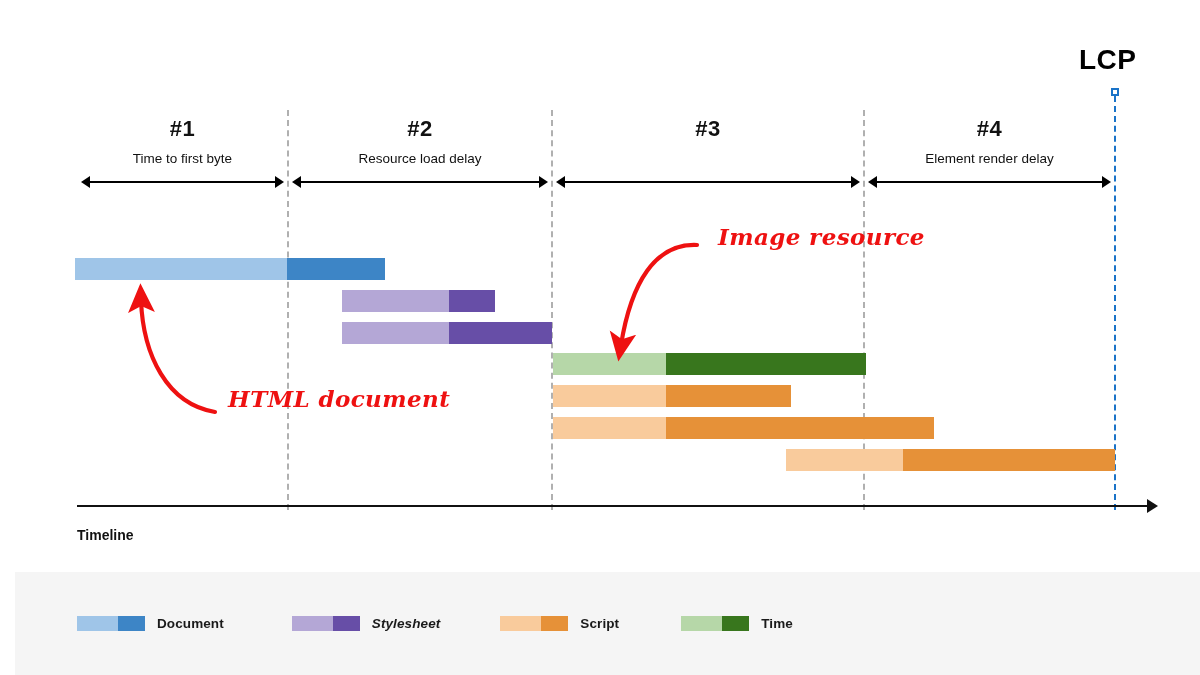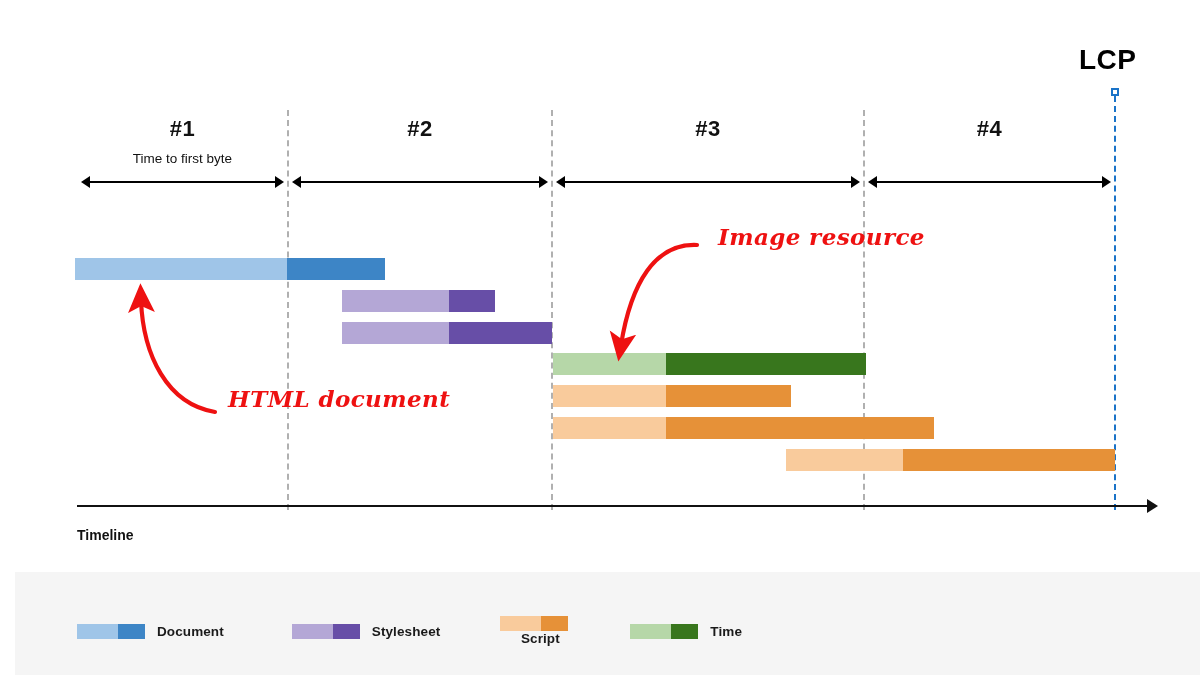--- a/index.html
+++ b/index.html
@@ -111,36 +111,38 @@
         <div class="phase-num">#1</div>
         <div class="phase-name">Time to first byte</div>
       </div>
       <div class="arrow-row" style="left: 66px; width: 203px; top: 175px;">
         <span class="arrow-head left"></span>
         <span class="arrow-line"></span>
         <span class="arrow-head right"></span>
       </div>
       <div class="phase" style="left: 273px; top: 118px; width: 264px;">
         <div class="phase-num">#2</div>
+        <div class="phase-name">Resource load delay</div>
       </div>
       <div class="arrow-row" style="left: 277px; width: 256px; top: 175px;">
         <span class="arrow-head left"></span>
         <span class="arrow-line"></span>
         <span class="arrow-head right"></span>
       </div>
       <div class="phase" style="left: 537px; top: 118px; width: 312px;">
         <div class="phase-num">#3</div>
       </div>
       <div class="arrow-row" style="left: 541px; width: 304px; top: 175px;">
         <span class="arrow-head left"></span>
         <span class="arrow-line"></span>
         <span class="arrow-head right"></span>
       </div>
       <div class="phase" style="left: 849px; top: 118px; width: 251px;">
         <div class="phase-num">#4</div>
+        <div class="phase-name">Element render delay</div>
       </div>
       <div class="arrow-row" style="left: 853px; width: 243px; top: 175px;">
         <span class="arrow-head left"></span>
         <span class="arrow-line"></span>
         <span class="arrow-head right"></span>
       </div>
     </div>
 
   <div id="bars">
       <div class="bar" style="left: 60px; top: 258px; width: 310px;">
@@ -192,28 +194,28 @@
 
   <div class="footer">
     <div class="legend" id="legend">
         <div class="legend-item">
           <div class="legend-swatch">
             <div class="sw-light" style="background: rgb(159, 197, 232);"></div>
             <div class="sw-dark" style="background: rgb(61, 133, 198);"></div>
           </div>
           <span class="legend-label">Document</span>
         </div>
-        <div class="legend-item" style="margin-left: 68px;">
+        <div class="legend-item" style="margin-left: 68px; font-style: italic;">
           <div class="legend-swatch">
             <div class="sw-light" style="background: rgb(180, 167, 214);"></div>
             <div class="sw-dark" style="background: rgb(103, 78, 167);"></div>
           </div>
           <span class="legend-label">Stylesheet</span>
         </div>
-        <div class="legend-item" style="margin-left: 60px; flex-direction: column;">
+        <div class="legend-item" style="margin-left: 60px;">
           <div class="legend-swatch">
             <div class="sw-light" style="background: rgb(249, 203, 156);"></div>
             <div class="sw-dark" style="background: rgb(230, 145, 56);"></div>
           </div>
           <span class="legend-label">Script</span>
         </div>
         <div class="legend-item" style="margin-left: 62px;">
           <div class="legend-swatch">
             <div class="sw-light" style="background: rgb(182, 215, 168);"></div>
             <div class="sw-dark" style="background: rgb(56, 118, 29);"></div>

